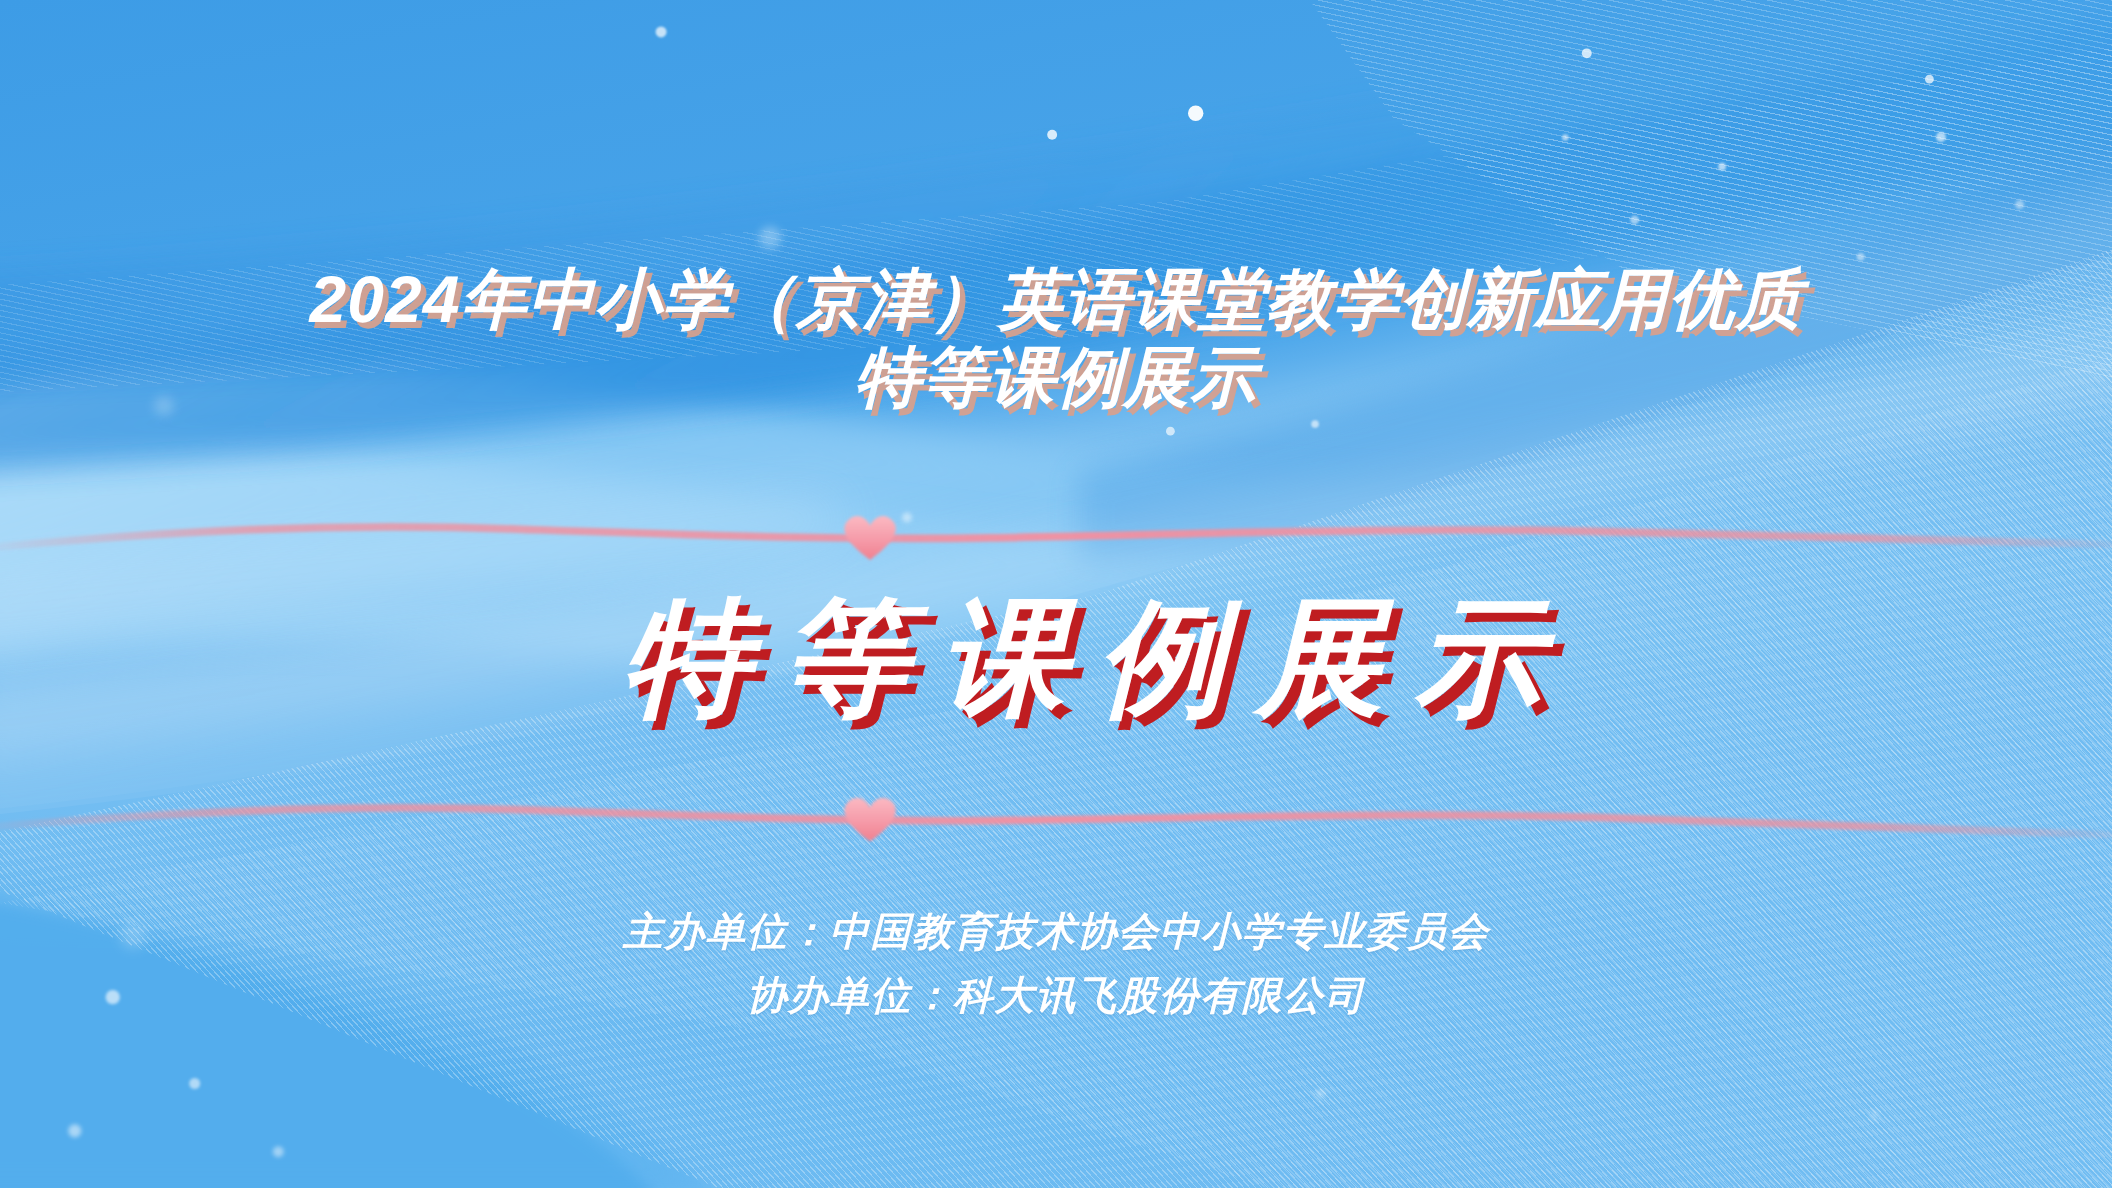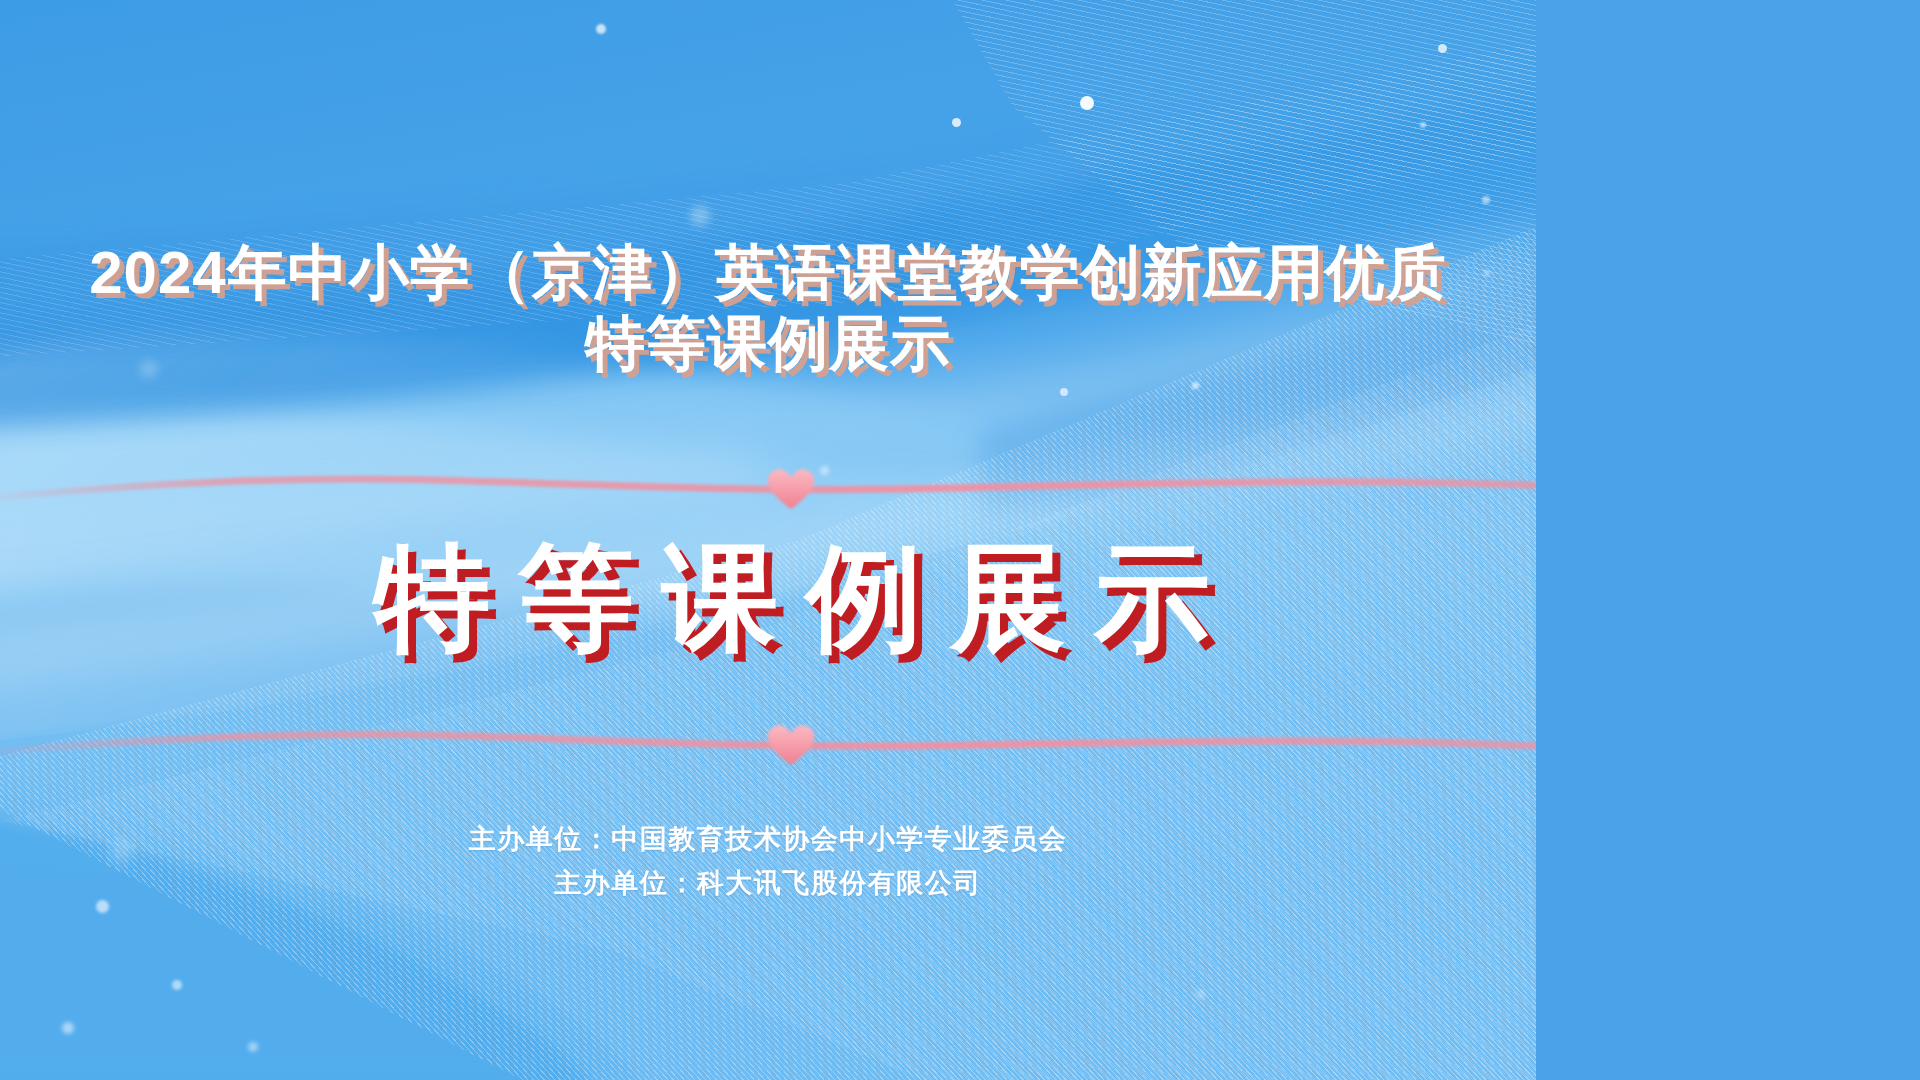--- a/index.html
+++ b/index.html
@@ -5,24 +5,25 @@
   html, body {
     margin: 0; padding: 0;
     width: 1920px; height: 1080px;
     overflow: hidden;
     background: #4aa3e8;
     font-family: "Liberation Sans", "DejaVu Sans", sans-serif;
   }
 
   #stage {
     position: relative;
-    width: 1536px;
+    width: 1920px;
     height: 1080px;
     overflow: hidden;
     background: linear-gradient(170deg, #3d9ce6 0%, #49a4e9 28%, #5cb0ee 55%, #6cbaf2 78%, #74bef3 100%);
+    font-style: italic;
   }
 
   
   .bg-layer { position: absolute; inset: 0; }
   .bg-layer svg { position: absolute; inset: 0; width: 1920px; height: 1080px; display: block; }
 
   
   .hatch {
     position: absolute; inset: 0;
     pointer-events: none;
@@ -106,21 +107,21 @@
     line-height: 1.1;
     margin-left: 48px;
   }
 
   .org-block {
     position: absolute;
     top: 818px; left: 0; right: 0;
     text-align: center;
   }
   .org-line {
-    font-size: 27px;
+    font-size: 36px;
     font-weight: 700;
     color: #ffffff;
     letter-spacing: 1.5px;
     line-height: 1.62;
     white-space: nowrap;
     text-shadow: 0 1px 2px rgba(60,130,190,0.35);
   }
 </style>
 </head>
 <body>
@@ -303,17 +304,17 @@
                  C1080,39 1260,33 1450,38 C1640,43 1800,50 1920,54" fill="none" stroke="url(#pinkFade)" stroke-width="7" stroke-linecap="round" filter="url(#lineBlur)"></path>
         <g filter="url(#heartBlur)" transform="translate(791,40)">
           <path d="M0,20 C-22,4 -28,-8 -20,-16 C-12,-24 -3,-18 0,-11
                    C3,-18 12,-24 20,-16 C28,-8 22,4 0,20 Z" fill="url(#heartGrad)"></path>
         </g>
       </svg>
     </div>
 
     <div class="org-block">
       <div class="org-line">主办单位：中国教育技术协会中小学专业委员会</div>
-      <div class="org-line">主办单位：科大讯飞股份有限公司</div>
+      <div class="org-line">协办单位：科大讯飞股份有限公司</div>
     </div>
 
   </div>
 </div>
 
 </body></html>

